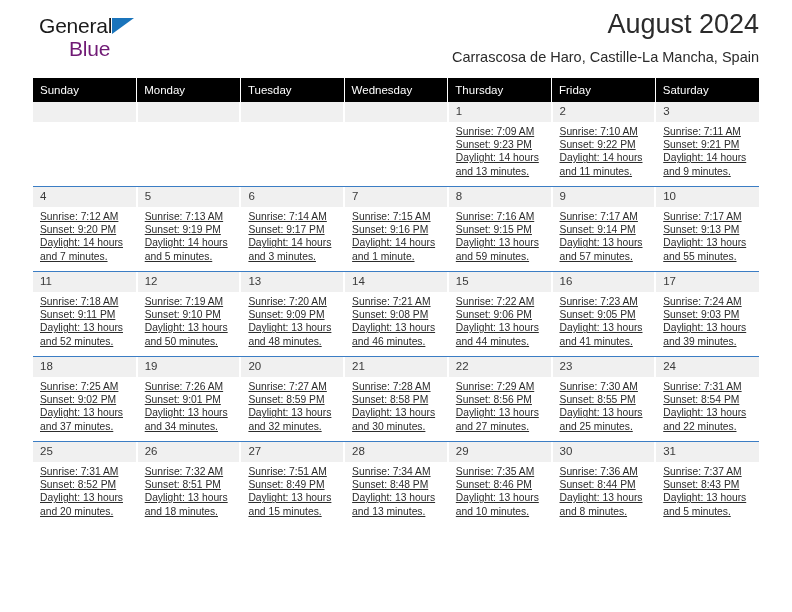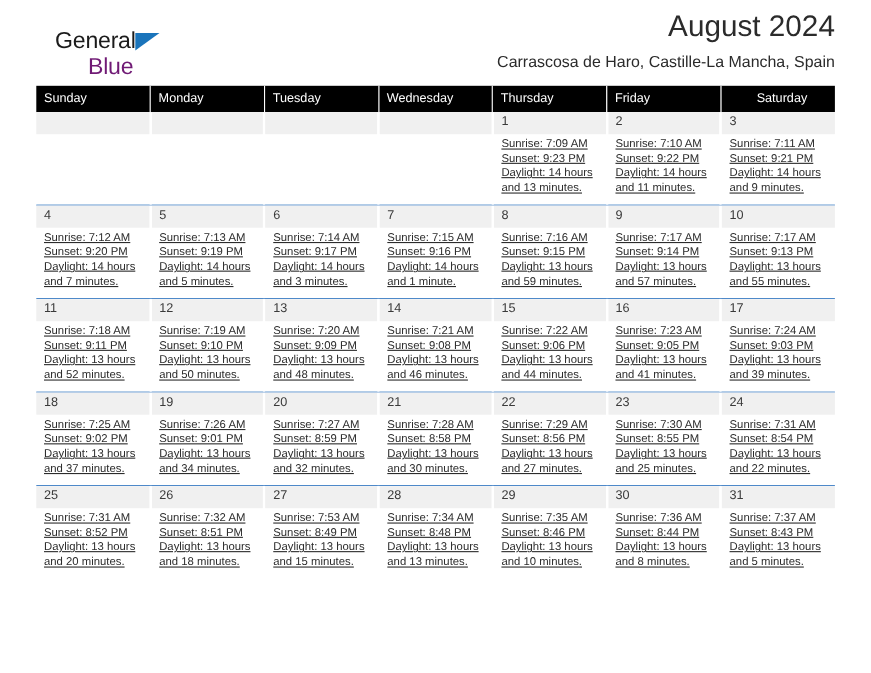--- a/index.html
+++ b/index.html
@@ -23,26 +23,25 @@
     padding: 0 33px;
   }
 
   
   .topbar {
     position: relative;
     height: 78px;
   }
   .logo {
     position: absolute;
-    left: 17px;
+    left: 6px;
     top: 15px;
     width: 160px;
     line-height: 1;
     user-select: none;
-    margin-top: 12px;
   }
   .logo-row1 {
     position: relative;
     font-size: 21px;
     letter-spacing: -0.2px;
     color: #1b1b1b;
     height: 22px;
   }
   .logo-row1 .word {
     display: inline-block;
@@ -94,21 +93,21 @@
   .calendar th {
     background: #000000;
     color: #ffffff;
     font-size: 11.5px;
     font-weight: normal;
     text-align: left;
     padding: 5px 0 5px 7px;
     height: 14px;
     border-right: 1px solid #ffffff;
   }
-  .calendar th:last-child { border-right: none; text-align: center; }
+  .calendar th:last-child { border-right: none; }
 
   .week-sep td {
     height: 1px;
     padding: 0;
     background: #3b7dc4;
     font-size: 0;
     line-height: 0;
   }
 
   .calendar td.day {
@@ -436,21 +435,21 @@
             <div class="details">
               <div>Sunrise: 7:32 AM</div>
               <div>Sunset: 8:51 PM</div>
               <div>Daylight: 13 hours</div>
               <div>and 18 minutes.</div>
             </div>
           </td>
           <td class="day">
             <div class="daynum">27</div>
             <div class="details">
-              <div>Sunrise: 7:53 AM</div>
+              <div>Sunrise: 7:51 AM</div>
               <div>Sunset: 8:49 PM</div>
               <div>Daylight: 13 hours</div>
               <div>and 15 minutes.</div>
             </div>
           </td>
           <td class="day">
             <div class="daynum">28</div>
             <div class="details">
               <div>Sunrise: 7:34 AM</div>
               <div>Sunset: 8:48 PM</div>

